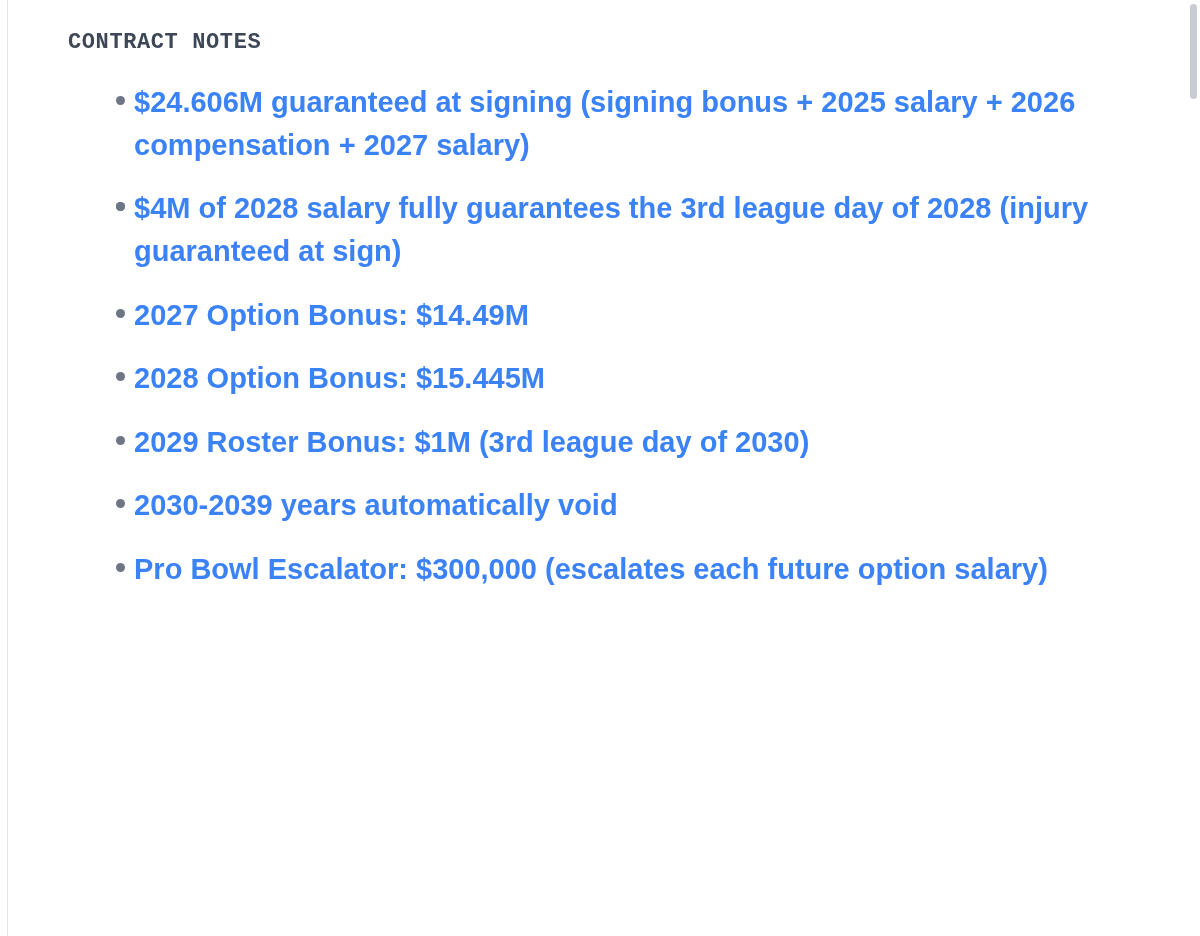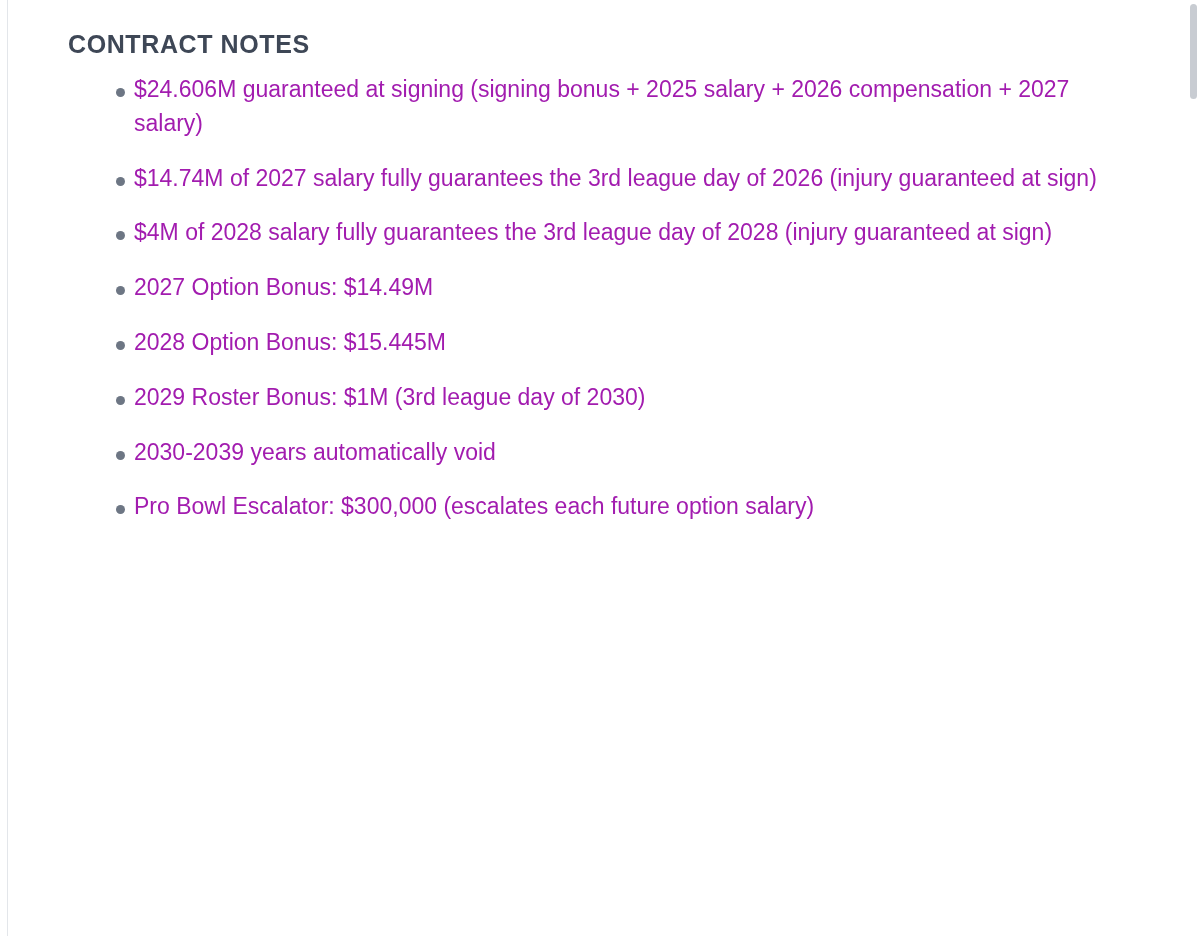--- a/index.html
+++ b/index.html
@@ -49,39 +49,40 @@
   .content {
     position: absolute;
     left: 8px;
     top: 0;
     right: 16px;
     bottom: 0;
     padding: 30px 40px 0 60px;
     box-sizing: border-box;
   }
   .section-title {
-    font-size: 25px;
+    font-size: 22px;
     font-weight: bold;
     letter-spacing: 0.6px;
     color: #3e4756;
-    margin: 0 0 14px 0;
+    margin: 0 0 26px 0;
+    font-family: Liberation Mono, monospace;
   }
   ul.notes {
     list-style: none;
     margin: 0;
     padding: 0;
   }
   ul.notes li {
     position: relative;
     padding-left: 66px;
     margin-bottom: 21px;
-    font-size: 23px;
+    font-size: 29px;
     line-height: 1.47;
-    color: #a21caf;
-    font-weight: 400;
+    color: #3b82f6;
+    font-weight: 700;
   }
   ul.notes li .bullet {
     position: absolute;
     left: 48px;
     top: 15px;
     width: 9px;
     height: 9px;
     border-radius: 50%;
     background: #6d7684;
   }
@@ -95,21 +96,20 @@
 
   <div class="content">
     <h2 class="section-title">CONTRACT NOTES</h2>
     <ul class="notes">
       <li>
         <span class="bullet"></span>
         <span>$24.606M guaranteed at signing (signing bonus + 2025 salary + 2026 compensation + 2027 salary)</span>
       </li>
       <li>
         <span class="bullet"></span>
-        <span>$14.74M of 2027 salary fully guarantees the 3rd league day of 2026 (injury guaranteed at sign)</span>
       </li>
       <li>
         <span class="bullet"></span>
         <span>$4M of 2028 salary fully guarantees the 3rd league day of 2028 (injury guaranteed at sign)</span>
       </li>
       <li>
         <span class="bullet"></span>
         <span>2027 Option Bonus: $14.49M</span>
       </li>
       <li>

